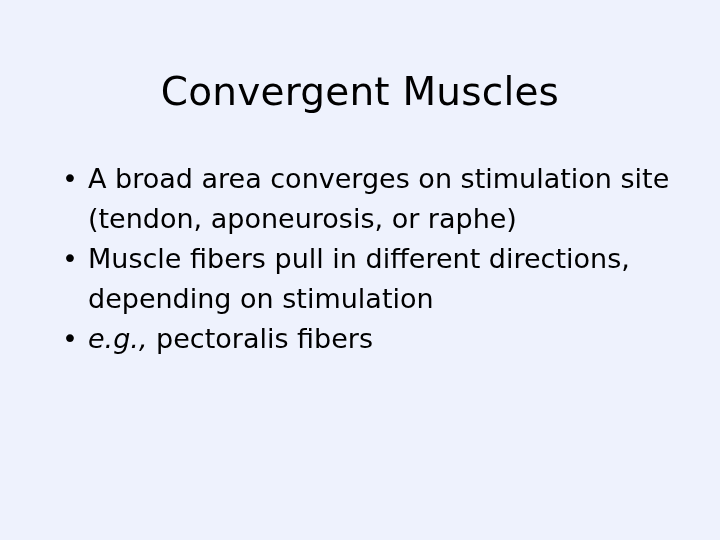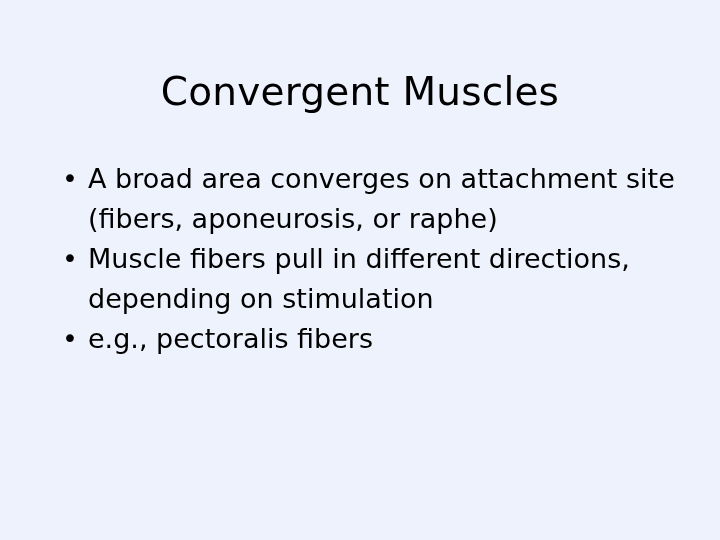--- a/index.html
+++ b/index.html
@@ -65,36 +65,37 @@
     width: 18px;
     line-height: 40px;
     font-size: 27px;
     text-align: left;
     color: #000000;
   }
   .bullet-text {
     display: block;
   }
   .em-italic {
+    font-style: italic;
     text-align: right;
   }
 </style>
 </head>
 <body style="background: rgb(238, 242, 253);">
 
 <div class="slide">
 
   <div class="slide-title">Convergent Muscles</div>
 
   <div class="slide-body">
     <ul class="bullet-list">
 
       <li class="bullet-item">
         <span class="bullet-marker">•</span>
-        <span class="bullet-text">A broad area converges on attachment site (fibers, aponeurosis, or raphe)</span>
+        <span class="bullet-text">A broad area converges on stimulation site (tendon, aponeurosis, or raphe)</span>
       </li>
 
       <li class="bullet-item">
         <span class="bullet-marker">•</span>
         <span class="bullet-text">Muscle fibers pull in different directions, depending on stimulation</span>
       </li>
 
       <li class="bullet-item">
         <span class="bullet-marker">•</span>
         <span class="bullet-text"><span class="em-italic">e.g.,</span><span> pectoralis fibers</span></span>

